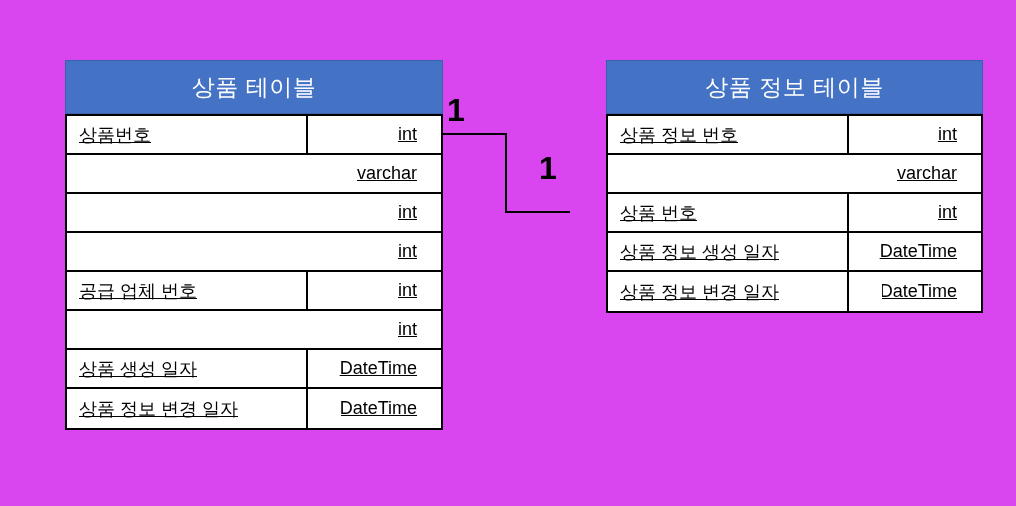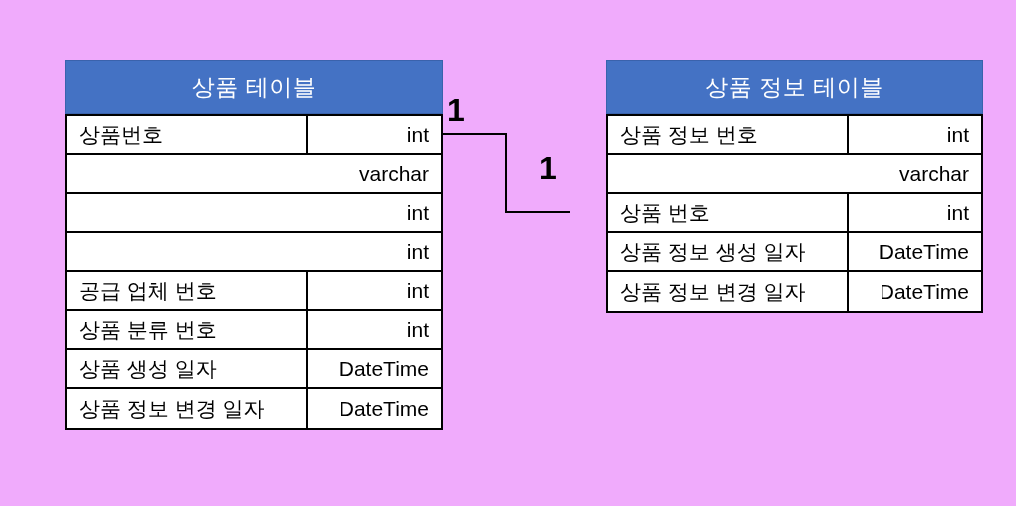--- a/index.html
+++ b/index.html
@@ -1,21 +1,21 @@
 <!DOCTYPE html>
 <html><head>
 <meta charset="utf-8">
 <style>
   * { margin: 0; padding: 0; box-sizing: border-box; }
   body { font-family: "Liberation Sans", sans-serif; }
   .canvas {
     position: relative;
     width: 1016px;
     height: 506px;
-    background: #f0abfc;
+    background: #d946ef;
     overflow: hidden;
   }
   .db-table {
     position: absolute;
     top: 60px;
   }
   .db-table.left  { left: 65px;  width: 378px; }
   .db-table.right { left: 570px; width: 377px; margin-left: 36px; }
   .thead {
     height: 54px;
@@ -33,36 +33,37 @@
     border-top: 2px solid #000000;
     background: #ffffff;
   }
   .row {
     display: flex;
     height: 39px;
     border-bottom: 2px solid #000000;
   }
   .row:last-child { border-bottom: none; gap: 33px; }
   .cell {
-    font-size: 21px;
+    font-size: 18px;
     color: #000000;
     display: flex;
     align-items: center;
     overflow: hidden;
     white-space: nowrap;
+    text-decoration: underline;
   }
   .cell.name {
     flex: 0 0 241px;
     border-right: 2px solid #000000;
     padding-left: 12px;
   }
   .cell.type {
     flex: 1;
     justify-content: flex-end;
-    padding-right: 12px;
+    padding-right: 24px;
     text-align: right;
   }
   .conn {
     position: absolute;
     background: #000000;
   }
   .seg-a { left: 443px; top: 133px; width: 64px; height: 2px; }
   .seg-b { left: 505px; top: 133px; width: 2px;  height: 80px; }
   .seg-c { left: 505px; top: 211px; width: 65px; height: 2px; }
   .cardinality {
@@ -96,21 +97,20 @@
         <div class="cell type">int</div>
       </div>
       <div class="row">
         <div class="cell type">int</div>
       </div>
       <div class="row">
         <div class="cell name">공급 업체 번호</div>
         <div class="cell type">int</div>
       </div>
       <div class="row">
-        <div class="cell name">상품 분류 번호</div>
         <div class="cell type">int</div>
       </div>
       <div class="row">
         <div class="cell name">상품 생성 일자</div>
         <div class="cell type">DateTime</div>
       </div>
       <div class="row">
         <div class="cell name">상품 정보 변경 일자</div>
         <div class="cell type">DateTime</div>
       </div>

